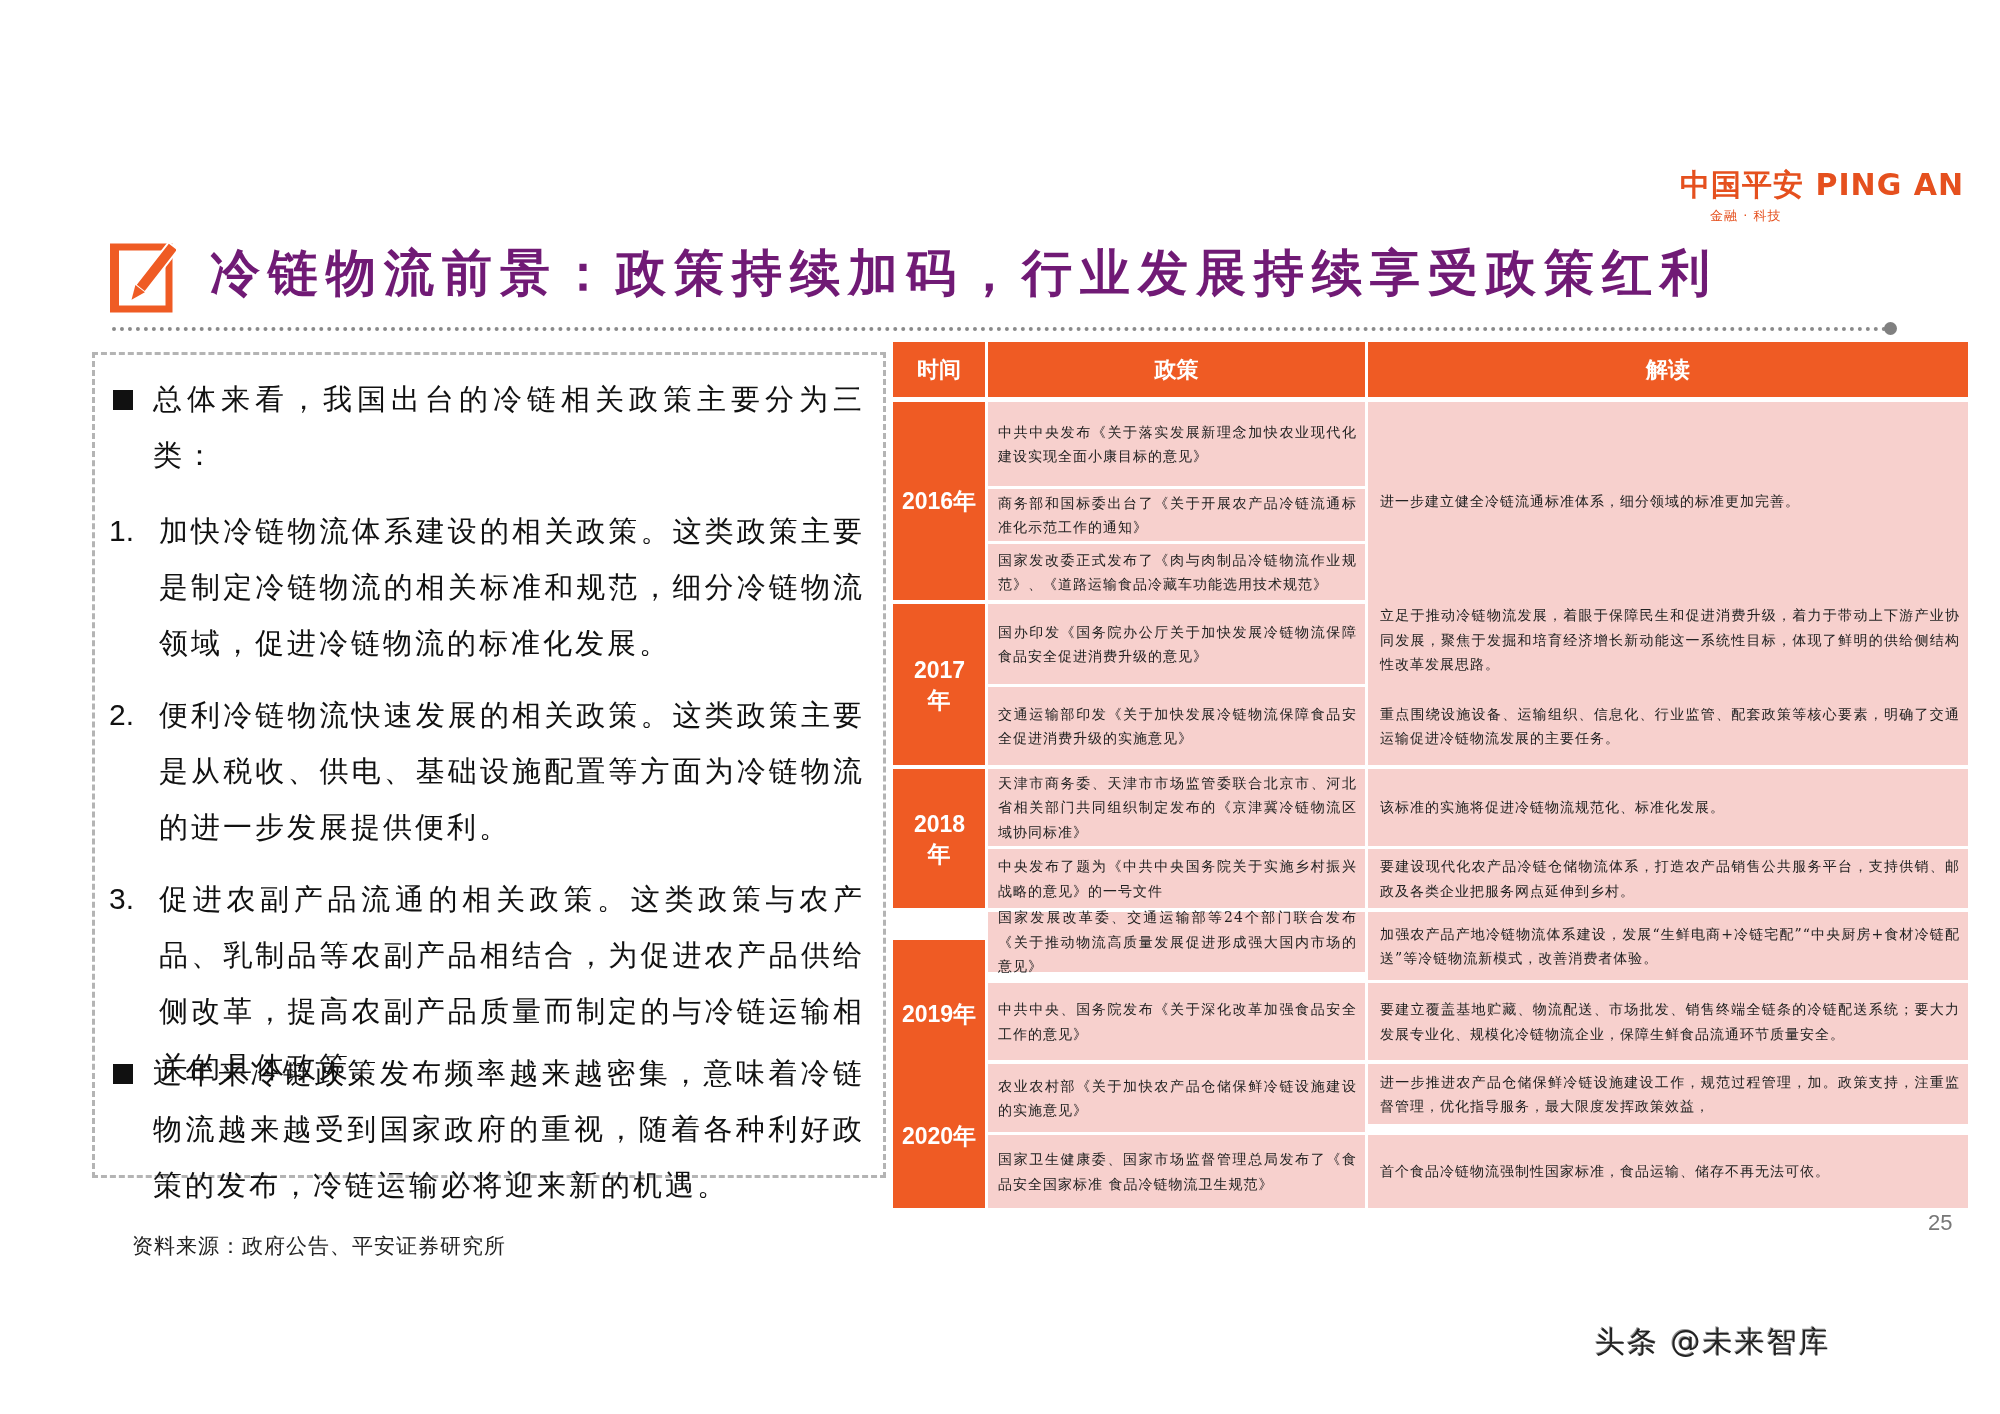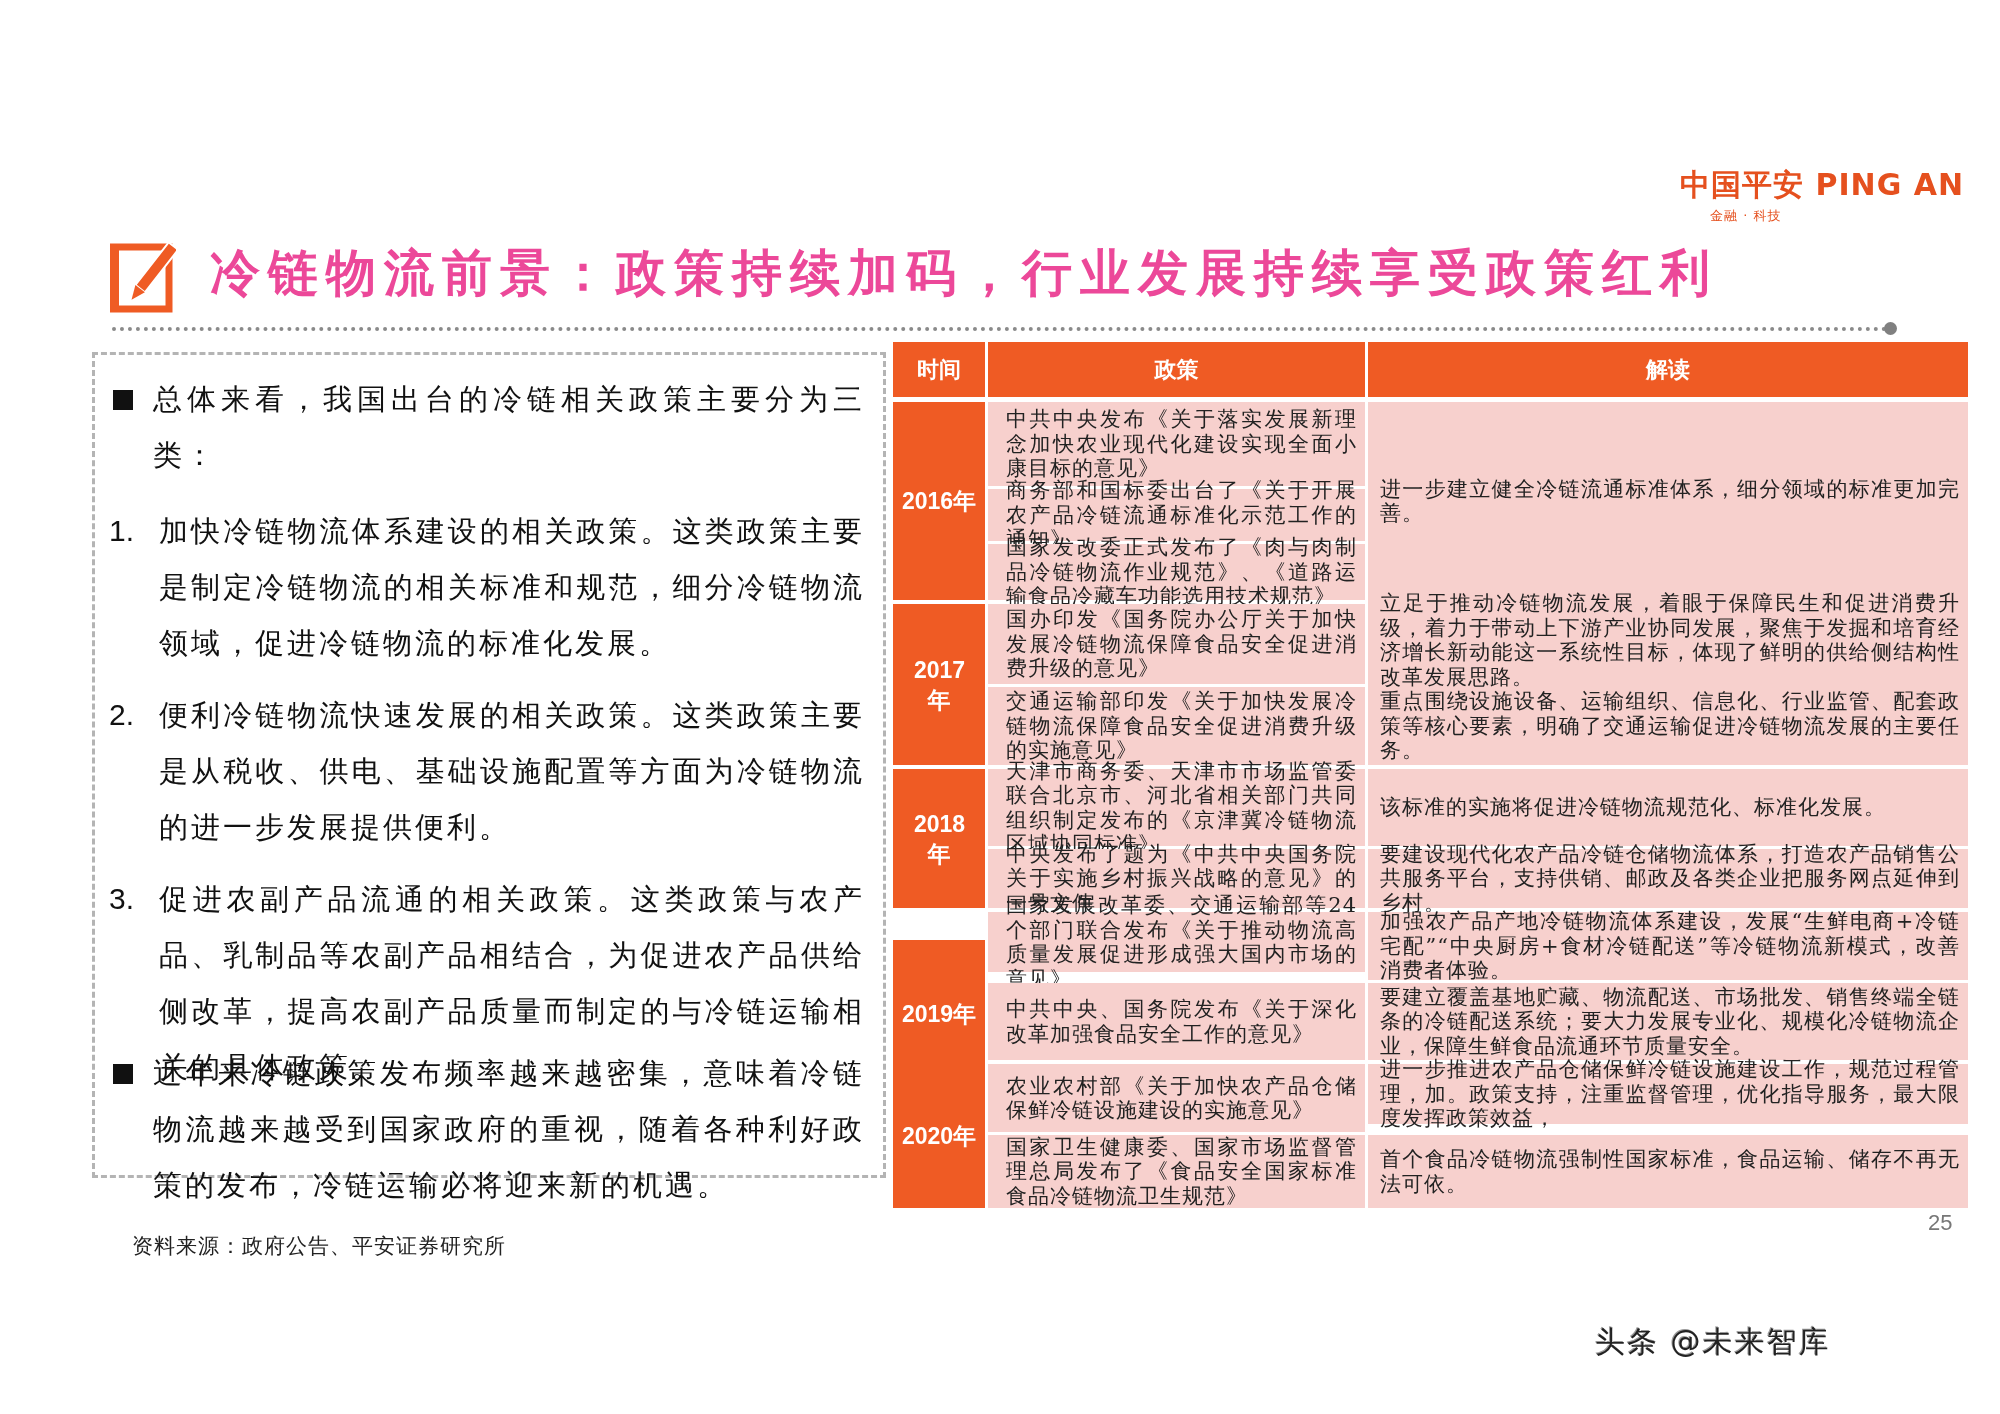--- a/index.html
+++ b/index.html
@@ -9,42 +9,42 @@
 
   
   #logo { left:1680px; top:165px; width:300px; height:70px; }
   #logo .main { position:absolute; left:0; top:0; font-family:"DejaVu Sans","Liberation Sans",sans-serif;
                 font-weight:bold; font-size:30px; color:#E5501E; letter-spacing:1px; white-space:nowrap; }
   #logo .sub { position:absolute; left:30px; top:42px; font-family:"DejaVu Sans","Liberation Sans",sans-serif;
                font-size:13px; color:#E5501E; letter-spacing:1px; }
 
   
   #title-icon { left:110px; top:236px; width:66px; height:78px; }
-  #title-text { left:210px; top:240px; font-size:50px; font-weight:bold; color:#ec4899; letter-spacing:8px;
+  #title-text { left:210px; top:240px; font-size:50px; font-weight:bold; color:#701a75; letter-spacing:8px;
                 white-space:nowrap; font-family:"DejaVu Serif","Liberation Serif",serif; }
   #dotted-line { left:112px; top:327px; width:1776px; height:0; border-top:4px dotted #8a8a8a; }
   #dotted-end { left:1884px; top:322px; width:13px; height:13px; border-radius:50%; background:#808080; }
 
   
   #left-panel { left:92px; top:352px; width:794px; height:826px; border:3px dashed #b4b4b4; box-sizing:border-box; }
   .lp-block { position:absolute; left:0; width:100%; font-size:29px; line-height:56px; color:#111; }
   .lp-bullet { position:absolute; left:18px; width:20px; height:20px; background:#111; }
   .lp-num { position:absolute; left:14px; font-family:"Liberation Sans","DejaVu Sans",sans-serif; font-size:30px; }
   .lp-text { position:absolute; right:18px; text-align:justify; letter-spacing:3px; }
 
   
   #policy-table { left:893px; top:342px; width:1075px; }
   .tbl-head { position:absolute; top:0; height:55px; background:#EF5B24; color:#fff; font-weight:bold;
               font-size:22px; display:flex; align-items:center; justify-content:center;
               font-family:"DejaVu Sans","Liberation Sans",sans-serif; }
   .year-cell { position:absolute; left:0; width:92px; background:#EF5B24; color:#fff; font-weight:bold;
                font-family:"Liberation Sans","DejaVu Sans",sans-serif; font-size:23px;
                display:flex; align-items:center; justify-content:center; text-align:center; line-height:30px; }
-  .pol-cell, .int-cell { position:absolute; background:#F7D0CD; font-size:21px; line-height:24.5px;
-                         color:#222; box-sizing:border-box; padding:2px 8px 2px 18px; display:flex; align-items:center; }
+  .pol-cell, .int-cell { position:absolute; background:#F7D0CD; font-size:14px; line-height:24.5px;
+                         color:#222; box-sizing:border-box; padding:2px 8px 2px 10px; display:flex; align-items:center; }
   .pol-cell { left:95px; width:377px; }
   .int-cell { left:475px; width:600px; padding-left:12px; }
   .cell-text { width:100%; text-align:justify; letter-spacing:1px; }
 
   #source-note { left:132px; top:1232px; font-size:21px; color:#222; letter-spacing:1px; }
   #page-number { left:1928px; top:1210px; font-family:"Liberation Sans","DejaVu Sans",sans-serif; font-size:22px; color:#777; }
   #watermark { left:1595px; top:1322px; font-family:"DejaVu Sans","Liberation Sans",sans-serif; font-size:30px;
                color:#222; letter-spacing:2px; text-shadow:1px 1px 0 #fff, -1px -1px 0 #999; }
 </style>
 </head>

